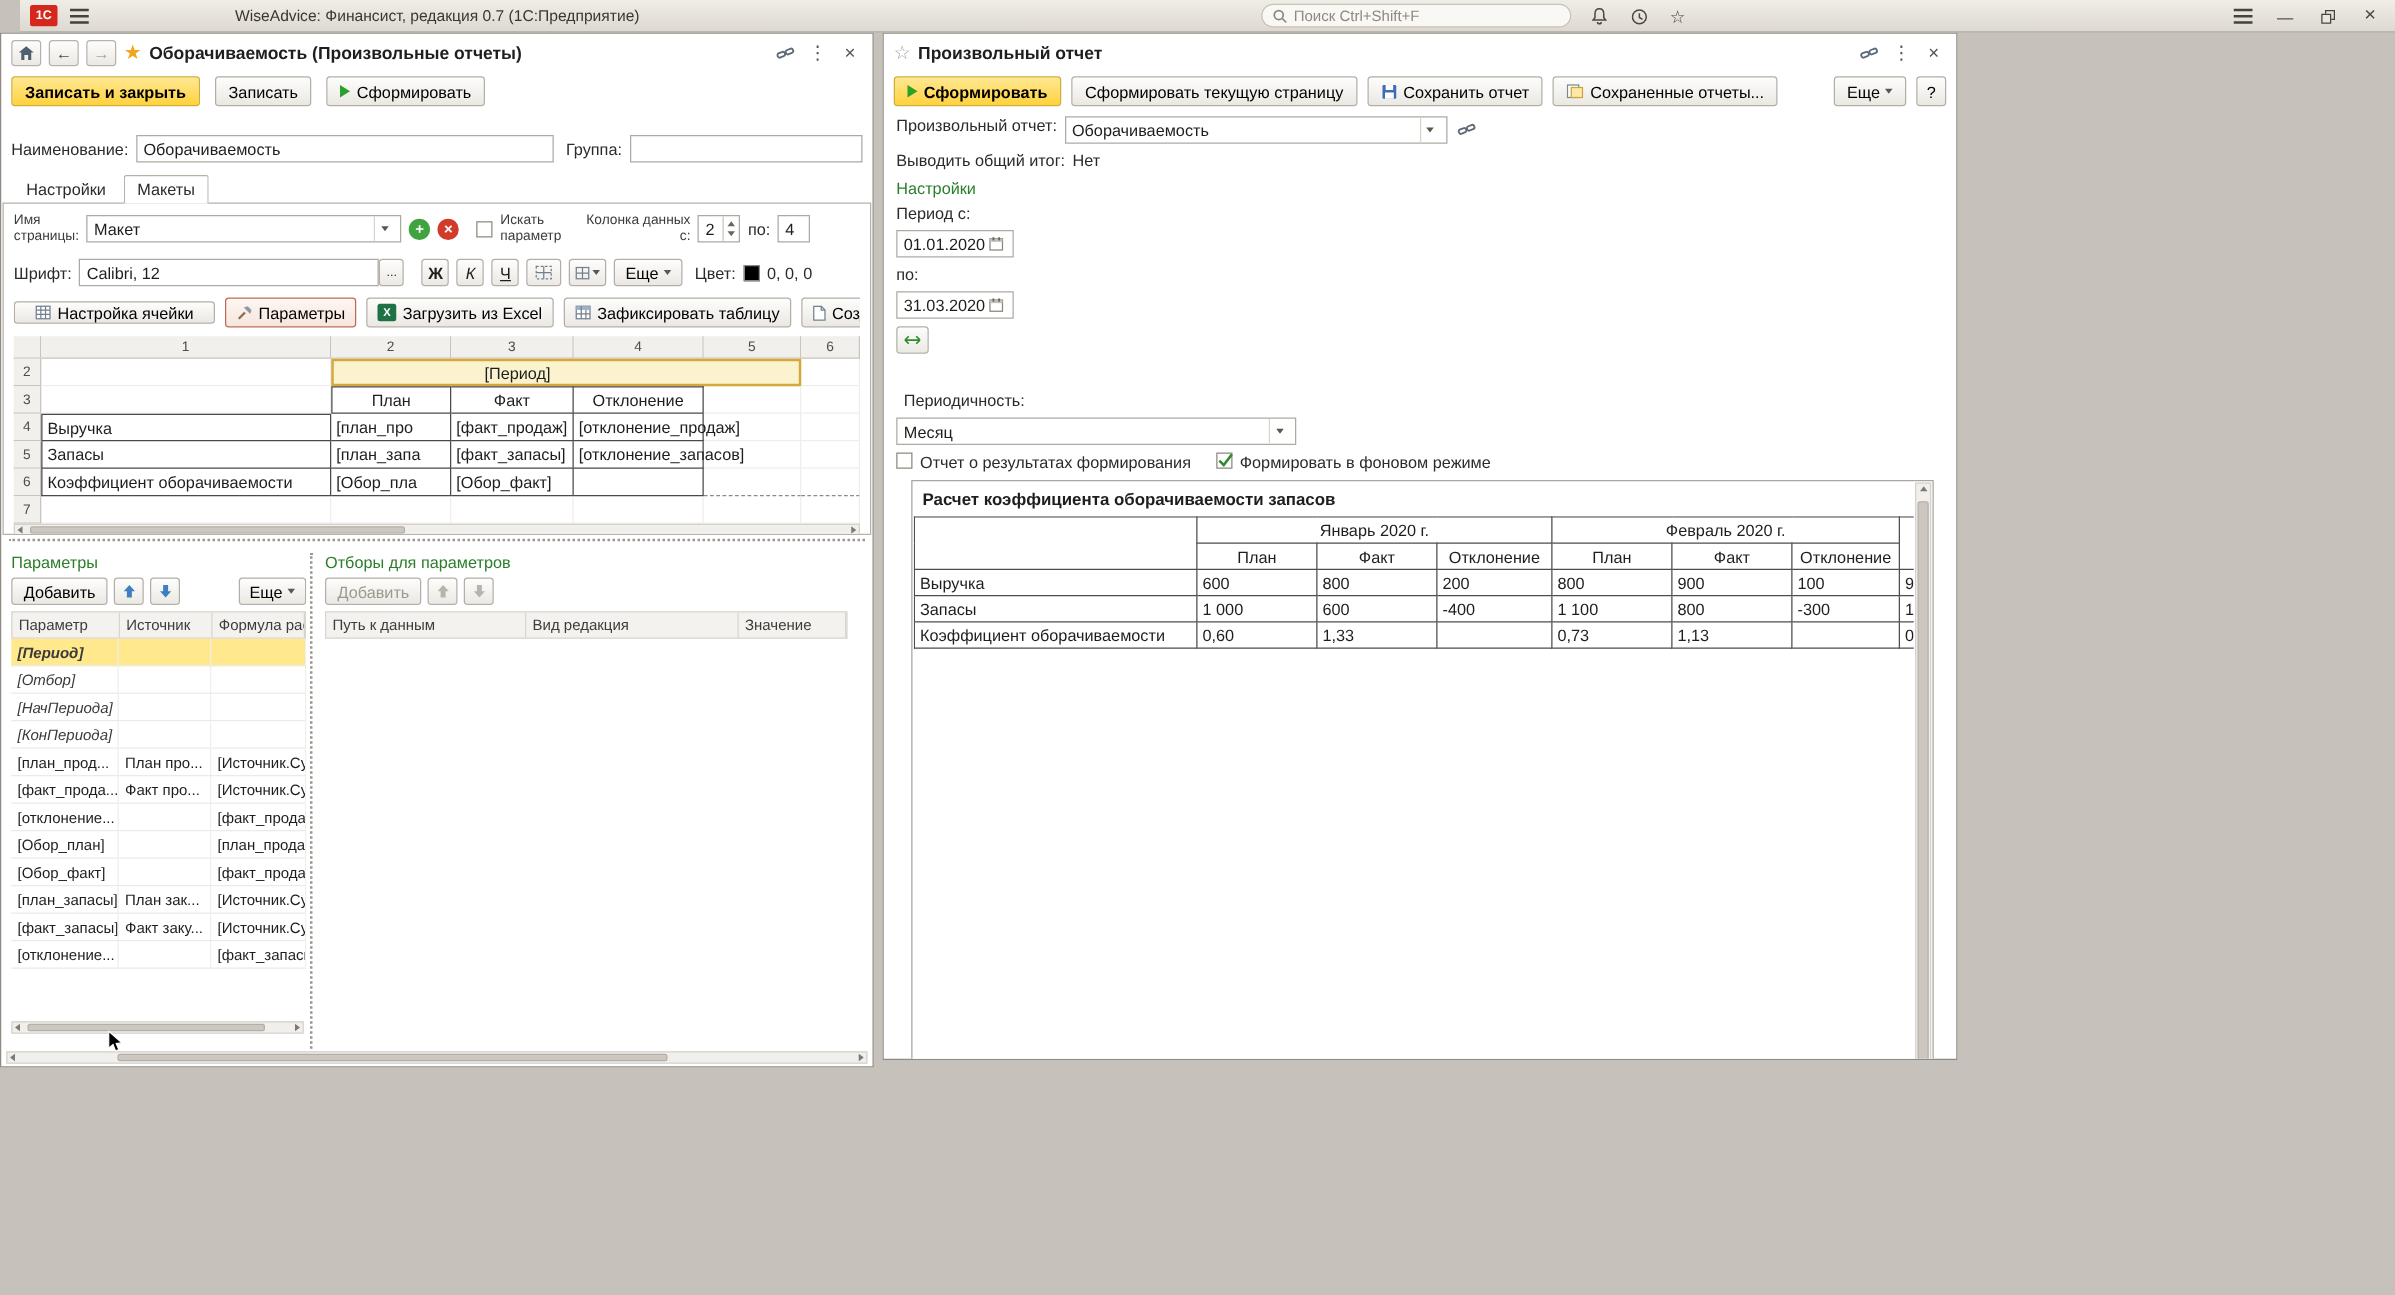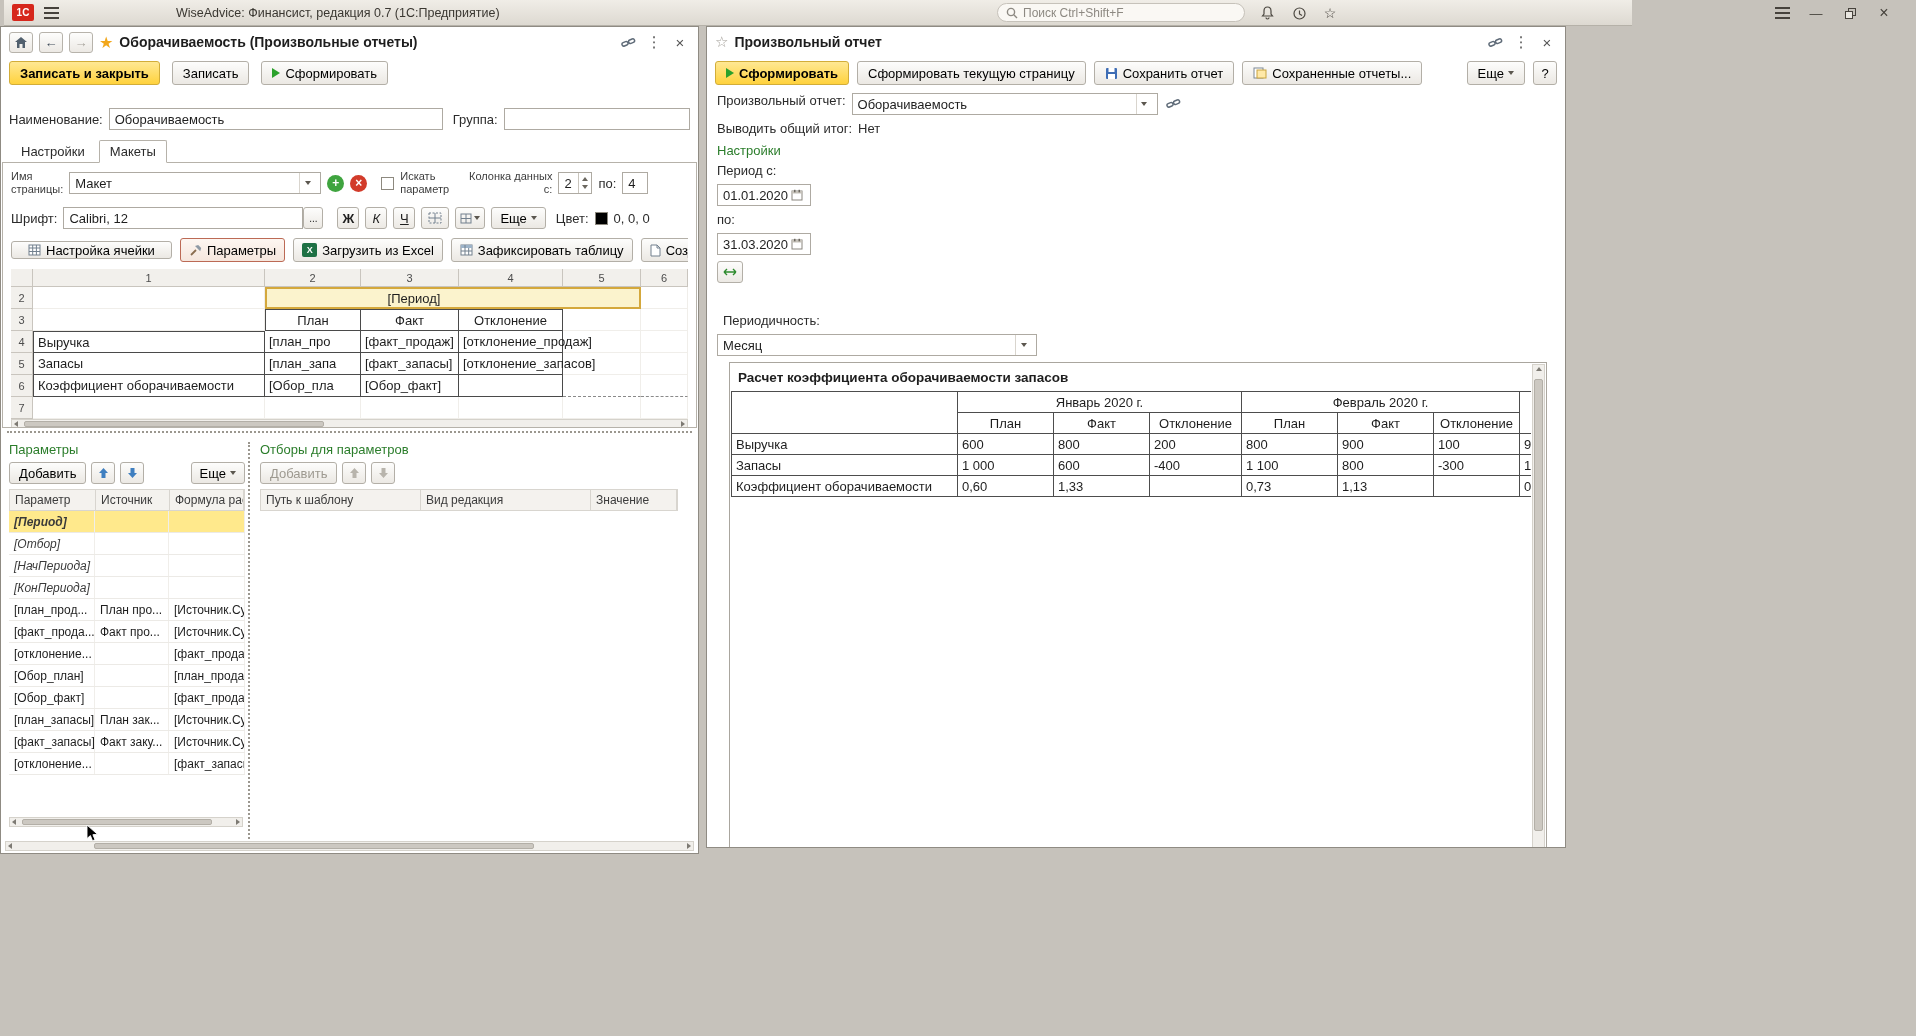--- a/index.html
+++ b/index.html
@@ -1,20 +1,20 @@
 <!DOCTYPE html>
 <html><head>
 <meta charset="utf-8">
 <style>
 *{margin:0;padding:0;box-sizing:border-box;}
 html,body{width:1916px;height:1036px;}
 body{background:#c6c2bb;font-family:"Liberation Sans",sans-serif;font-size:13px;color:#1e1e1e;position:relative;overflow:hidden;}
 
 
-.topbar{position:absolute;left:4px;top:0;width:1628px;height:26px;background:linear-gradient(#f0ede7,#ddd9d1);border-bottom:1px solid #b5b1a8;z-index:10;}
+.topbar{position:absolute;left:16px;top:0;width:1900px;height:26px;background:linear-gradient(#f0ede7,#ddd9d1);border-bottom:1px solid #b5b1a8;z-index:10;}
 .topbar .logo{position:absolute;left:8px;top:4px;width:22px;height:17px;background:#d6271c;color:#fff;font-weight:bold;font-size:10px;display:flex;align-items:center;justify-content:center;border-radius:2px;}
 .hamb{position:absolute;left:40px;top:7px;width:15px;height:12px;display:flex;flex-direction:column;justify-content:space-between;cursor:pointer;}
 .hamb span{display:block;height:2px;background:#46423c;}
 .apptitle{position:absolute;left:172px;top:6px;font-size:12.5px;color:#3a3731;white-space:nowrap;}
 .searchbox{position:absolute;left:993px;top:3px;width:248px;height:19px;background:#faf8f4;border:1px solid #c6c2ba;border-radius:10px;display:flex;align-items:center;gap:5px;padding:0 8px;}
 .searchbox .ph{color:#8d8982;font-size:12px;}
 .tbico{position:absolute;top:4px;width:20px;height:18px;display:flex;align-items:center;justify-content:center;color:#46423c;font-size:13px;cursor:pointer;}
 .restore-sq{position:relative;width:11px;height:11px;}
 .restore-sq i{position:absolute;border:1px solid #46423c;display:block;}
 .restore-sq i:first-child{left:3px;top:0;width:8px;height:8px;}
@@ -512,21 +512,21 @@
               <path d="M5.5 1 L10 6 H7.5 V11 H3.5 V6 H1 Z" fill="#b8b4ac"></path>
             </svg>
           </div>
         <div class="arrbtn">
             <svg width="11" height="12" style="transform:rotate(180deg);">
               <path d="M5.5 1 L10 6 H7.5 V11 H3.5 V6 H1 Z" fill="#b8b4ac"></path>
             </svg>
           </div>
       </div>
       <div class="thead">
-        <div class="fc1">Путь к шаблону</div>
+        <div class="fc1">Путь к данным</div>
         <div class="fc2">Вид редакция</div>
         <div class="fc3">Значение</div>
       </div>
       <span class="spacer"></span>
     </div>
   </div>
 
   <div class="hscroll winhscroll">
     <span class="tri l"></span>
     <div class="thumb" style="left:88px;width:440px;"></div>
@@ -639,20 +639,30 @@
     </div>
     <span class="lbl" style="margin-left:6px;margin-top:24px;">Периодичность:</span>
     <div class="input" style="width:320px;">
         <span>Месяц</span>
         <span class="cmb-a">
           <span class="caret"></span>
         </span>
       </div>
   </div>
 
+  <div class="rrow slim">
+    <span class="cb"></span>
+    <span class="lbl">Отчет о результатах формирования</span>
+    <span class="cb on" style="margin-left:14px;">
+      <svg width="15" height="15">
+          <path d="M2.5 7.5 L6 11 L12.5 2.5" fill="none" stroke="#2e8b2e" stroke-width="2"></path>
+        </svg>
+    </span>
+    <span class="lbl">Формировать в фоновом режиме</span>
+  </div>
 
   <div class="region">
     <div class="rtitle">Расчет коэффициента оборачиваемости запасов</div>
     <div class="rptwrap">
       <table class="rpt">
         <colgroup>
           <col style="width:226px">
             <col style="width:96px">
             <col style="width:96px">
             <col style="width:92px">

